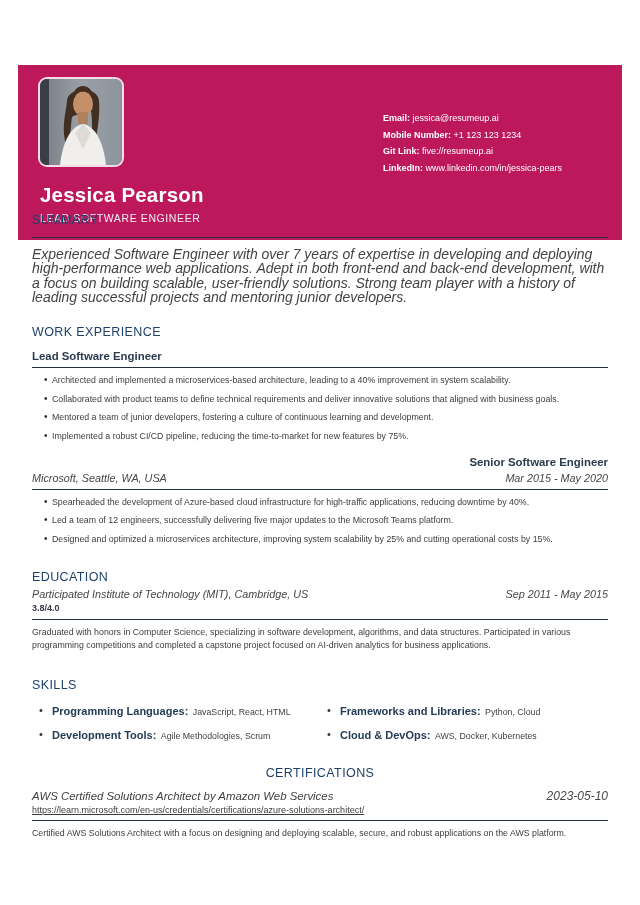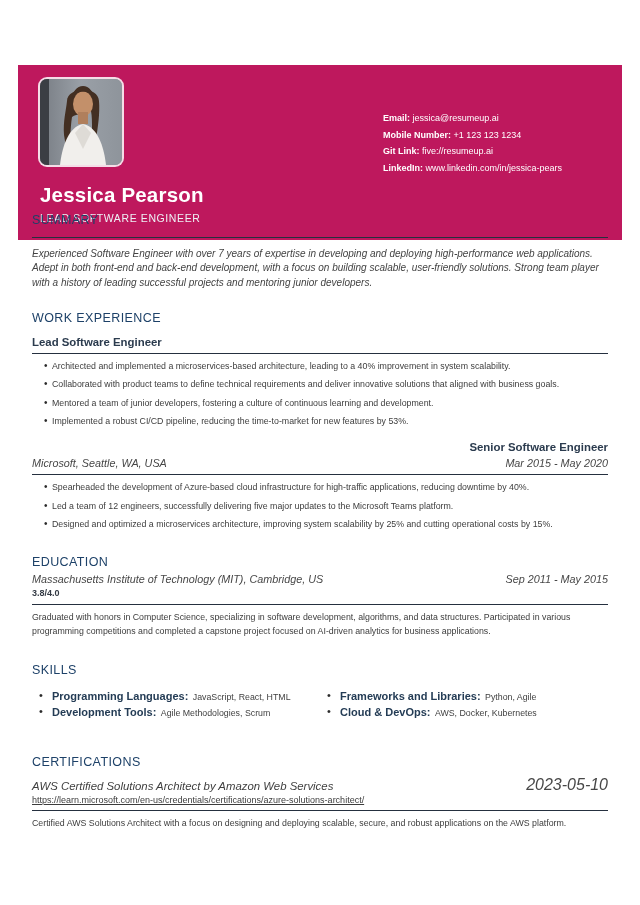--- a/index.html
+++ b/index.html
@@ -74,21 +74,21 @@
     border-top: 1.7px solid #25303f;
     height: 0;
   }
 
   
   .summary-heading { margin-top: 16px; }
   .summary-rule { margin-top: 9px; }
   .summary-text {
     margin-top: 9px;
     font-style: italic;
-    font-size: 10px;
+    font-size: 14px;
     line-height: 14.3px;
     color: #434343;
   }
 
   
   .work-heading { margin-top: 21px; }
   .job-title {
     font-size: 11.4px;
     font-weight: 700;
     color: #2b3b4e;
@@ -150,20 +150,21 @@
     line-height: 13.4px;
     color: #3c3c3c;
   }
 
   
   .skills-heading { margin-top: 25px; }
   .skills-grid {
     margin-top: 10px;
     display: grid;
     grid-template-columns: 288px 1fr;
+    row-gap: 8px;
   }
   .skill-item {
     position: relative;
     padding-left: 20px;
     line-height: 14px;
     white-space: nowrap;
   }
   .skill-item::before {
     content: "•";
     position: absolute;
@@ -175,31 +176,31 @@
     font-size: 11px;
     font-weight: 700;
     color: #243c55;
   }
   .skill-value {
     font-size: 8.8px;
     color: #3f3f3f;
   }
 
   
-  .cert-heading { margin-top: 35px; }
+  .cert-heading { margin-top: 23px; text-align: center; }
   .cert-row {
     margin-top: 8px;
     display: flex;
     justify-content: space-between;
     align-items: baseline;
     font-style: italic;
     color: #3f3f3f;
   }
   .cert-name { font-size: 11.4px; line-height: 14px; }
-  .cert-date { font-size: 16px; line-height: 14px; color: #474747; }
+  .cert-date { font-size: 12px; line-height: 14px; color: #474747; }
   .cert-url {
     margin-top: 2px;
     font-size: 9px;
     line-height: 11px;
     color: #3c3c3c;
     text-decoration: underline;
   }
   .cert-rule { margin-top: 4px; }
 </style>
 </head>
@@ -260,53 +261,53 @@
     <p class="summary-text">Experienced Software Engineer with over 7 years of expertise in developing and deploying high-performance web applications. Adept in both front-end and back-end development, with a focus on building scalable, user-friendly solutions. Strong team player with a history of leading successful projects and mentoring junior developers.</p>
 
     <div class="section-heading work-heading">WORK EXPERIENCE</div>
 
     <div class="job-title job1-title">Lead Software Engineer</div>
     <hr class="rule meta-rule">
     <ul class="bullets">
       <li>Architected and implemented a microservices-based architecture, leading to a 40% improvement in system scalability.</li>
       <li>Collaborated with product teams to define technical requirements and deliver innovative solutions that aligned with business goals.</li>
       <li>Mentored a team of junior developers, fostering a culture of continuous learning and development.</li>
-      <li>Implemented a robust CI/CD pipeline, reducing the time-to-market for new features by 53%.</li>
+      <li>Implemented a robust CI/CD pipeline, reducing the time-to-market for new features by 75%.</li>
     </ul>
 
     <div class="job-title job2-title">Senior Software Engineer</div>
     <div class="meta-row">
       <span>Microsoft, Seattle, WA, USA</span>
       <span>Mar 2015 - May 2020</span>
     </div>
     <hr class="rule meta-rule">
     <ul class="bullets">
       <li>Spearheaded the development of Azure-based cloud infrastructure for high-traffic applications, reducing downtime by 40%.</li>
       <li>Led a team of 12 engineers, successfully delivering five major updates to the Microsoft Teams platform.</li>
       <li>Designed and optimized a microservices architecture, improving system scalability by 25% and cutting operational costs by 15%.</li>
     </ul>
 
     <div class="section-heading edu-heading">EDUCATION</div>
     <div class="meta-row">
-      <span>Massachusetts Institute of Technology (MIT), Cambridge, US</span>
+      <span>Participated Institute of Technology (MIT), Cambridge, US</span>
       <span>Sep 2011 - May 2015</span>
     </div>
     <div class="gpa">3.8/4.0</div>
     <hr class="rule edu-rule">
     <p class="body-paragraph">Graduated with honors in Computer Science, specializing in software development, algorithms, and data structures. Participated in various programming competitions and completed a capstone project focused on AI-driven analytics for business applications.</p>
 
     <div class="section-heading skills-heading">SKILLS</div>
     <div class="skills-grid">
       <div class="skill-item">
         <span class="skill-label">Programming Languages:</span>
         <span class="skill-value">JavaScript, React, HTML</span>
       </div>
       <div class="skill-item">
         <span class="skill-label">Frameworks and Libraries:</span>
-        <span class="skill-value">Python, Agile</span>
+        <span class="skill-value">Python, Cloud</span>
       </div>
       <div class="skill-item">
         <span class="skill-label">Development Tools:</span>
         <span class="skill-value">Agile Methodologies, Scrum</span>
       </div>
       <div class="skill-item">
         <span class="skill-label">Cloud &amp; DevOps:</span>
         <span class="skill-value">AWS, Docker, Kubernetes</span>
       </div>
     </div>

